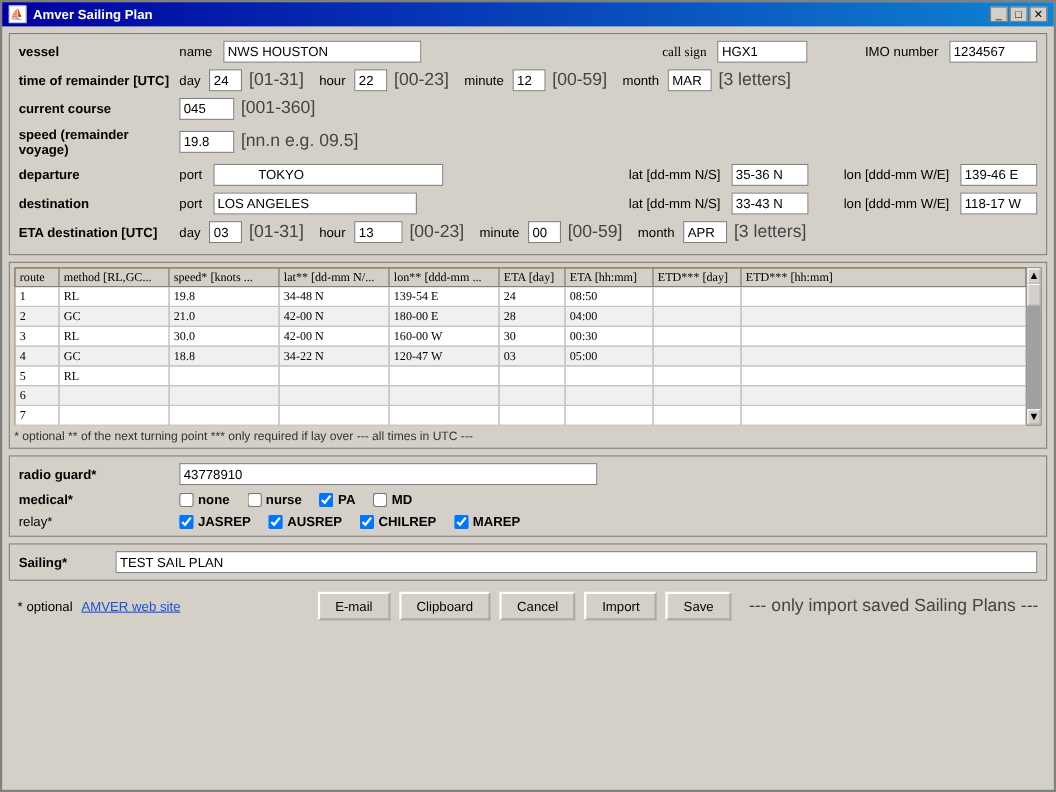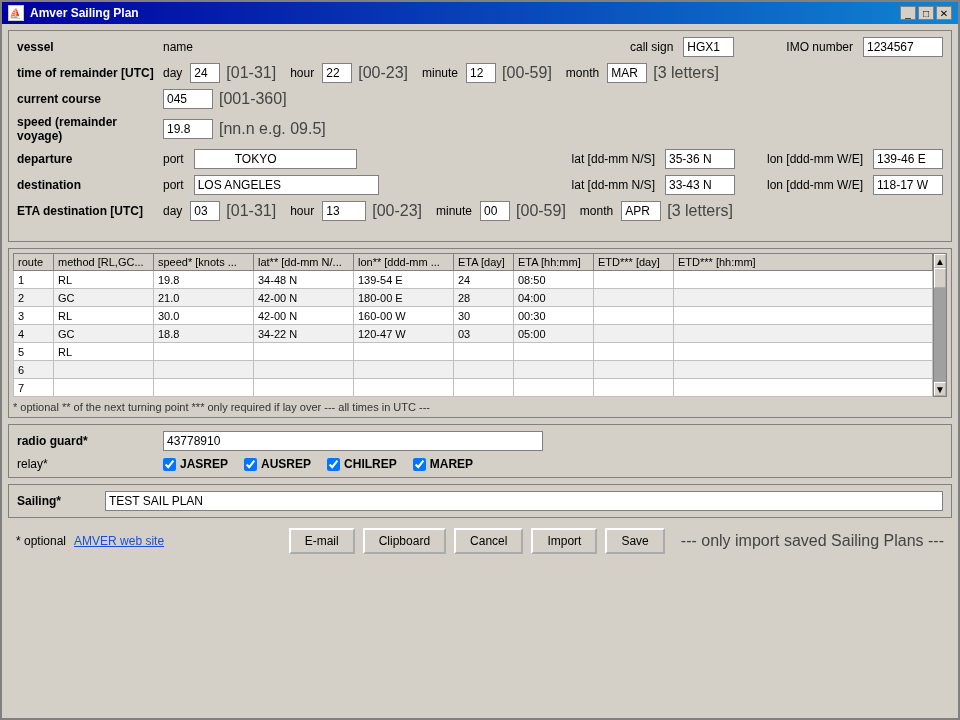--- a/index.html
+++ b/index.html
@@ -101,20 +101,21 @@
     }
     .hint {
       color: #444;
       font-size: 16px;
     }
     table.route-table {
       width: 100%;
       border-collapse: collapse;
       font-size: 11px;
       background: #a16207;
+      font-family: Liberation Serif, serif;
     }
     table.route-table th {
       background: #d4d0c8;
       border: 1px solid #808080;
       padding: 2px 4px;
       text-align: left;
       font-weight: normal;
       font-size: 11px;
       white-space: nowrap;
     }
@@ -184,23 +185,24 @@
     </div>
   </div>
 
   <div class="content">
 
     <div class="section">
 
       <div class="form-row">
         <label class="field-label" style="width:140px;font-weight:bold;">vessel</label>
         <span class="field-label" style="margin-right:4px;">name</span>
+        <input type="text" style="width: 180px;" value="NWS HOUSTON">
         <span style="flex:1"></span>
-        <span class="field-label" style="margin-right:4px;">call sign</span>
-        <input type="text" style="width: 51px;" value="HGX1">
+        <span class="field-label" style="margin-right:4px;font-family:Liberation Serif, serif;">call sign</span>
+        <input type="text" style="width: 82px;" value="HGX1">
         <span style="margin:0 20px;"></span>
         <span class="field-label" style="margin-right:4px;">IMO number</span>
         <input type="text" style="width: 80px;" value="1234567">
       </div>
 
       <div class="form-row">
         <label class="field-label" style="width:140px;font-weight:bold;">time of remainder [UTC]</label>
         <span class="field-label" style="margin-right:2px;">day</span>
         <input type="text" style="width: 30px;" value="24">
         <span class="hint" style="margin-right:8px;">[01-31]</span>
@@ -223,42 +225,42 @@
 
       <div class="form-row">
         <label class="field-label" style="width:140px;font-weight:bold;">speed (remainder voyage)</label>
         <input type="text" style="width: 50px;" value="19.8">
         <span class="hint">[nn.n e.g. 09.5]</span>
       </div>
 
       <div class="form-row">
         <label class="field-label" style="width:140px;font-weight:bold;">departure</label>
         <span class="field-label" style="margin-right:4px;">port</span>
-        <input type="text" style="width: 163px; padding-left: 40px;" value="TOKYO">
+        <input type="text" style="width: 209px; padding-left: 40px;" value="TOKYO">
         <span style="flex:1"></span>
         <span class="field-label" style="margin-right:4px;">lat [dd-mm N/S]</span>
         <input type="text" style="width: 70px;" value="35-36 N">
         <span style="margin:0 10px;"></span>
         <span class="field-label" style="margin-right:4px;">lon [ddd-mm W/E]</span>
         <input type="text" style="width: 70px;" value="139-46 E">
       </div>
 
       <div class="form-row">
         <label class="field-label" style="width:140px;font-weight:bold;">destination</label>
         <span class="field-label" style="margin-right:4px;">port</span>
         <input type="text" style="width: 185px;" value="LOS ANGELES">
         <span style="flex:1"></span>
         <span class="field-label" style="margin-right:4px;">lat [dd-mm N/S]</span>
         <input type="text" style="width: 70px;" value="33-43 N">
         <span style="margin:0 10px;"></span>
         <span class="field-label" style="margin-right:4px;">lon [ddd-mm W/E]</span>
         <input type="text" style="width: 70px;" value="118-17 W">
       </div>
 
-      <div class="form-row" style="margin-bottom:14px;">
+      <div class="form-row" style="margin-bottom:4px;">
         <label class="field-label" style="width:140px;font-weight:bold;">ETA destination [UTC]</label>
         <span class="field-label" style="margin-right:2px;">day</span>
         <input type="text" style="width: 30px;" value="03">
         <span class="hint" style="margin-right:8px;">[01-31]</span>
         <span class="field-label" style="margin-right:2px;">hour</span>
         <input type="text" style="width: 44px;" value="13">
         <span class="hint" style="margin-right:8px;">[00-23]</span>
         <span class="field-label" style="margin-right:2px;">minute</span>
         <input type="text" style="width: 30px;" value="00">
         <span class="hint" style="margin-right:8px;">[00-59]</span>
@@ -376,20 +378,41 @@
         </div>
       </div>
       <div class="table-note">* optional   ** of the next turning point   *** only required if lay over          --- all times in UTC ---</div>
     </div>
 
     <div class="section">
       <div class="form-row">
         <label class="field-label" style="width:140px;font-weight:bold;">radio guard*</label>
         <input type="text" style="width: 380px;" value="43778910">
       </div>
+      <div class="form-row">
+        <label class="field-label" style="width:140px;font-weight:bold;">medical*</label>
+        <div class="checkbox-row" id="medical-options">
+            <div class="cb-item">
+              <input type="checkbox" style="">
+              <label>none</label>
+            </div>
+            <div class="cb-item">
+              <input type="checkbox" style="">
+              <label>nurse</label>
+            </div>
+            <div class="cb-item">
+              <input type="checkbox" checked="" style="">
+              <label>PA</label>
+            </div>
+            <div class="cb-item">
+              <input type="checkbox" style="">
+              <label>MD</label>
+            </div>
+          </div>
+      </div>
       <div class="form-row" style="margin-bottom:0;">
         <label class="field-label" style="width:140px;font-weight:normal;">relay*</label>
         <div class="checkbox-row" id="relay-options">
             <div class="cb-item">
               <input type="checkbox" checked="" style="">
               <label>JASREP</label>
             </div>
             <div class="cb-item">
               <input type="checkbox" checked="" style="">
               <label>AUSREP</label>

